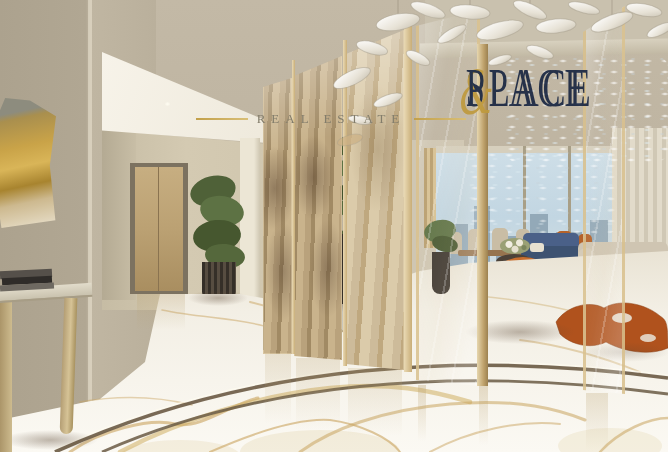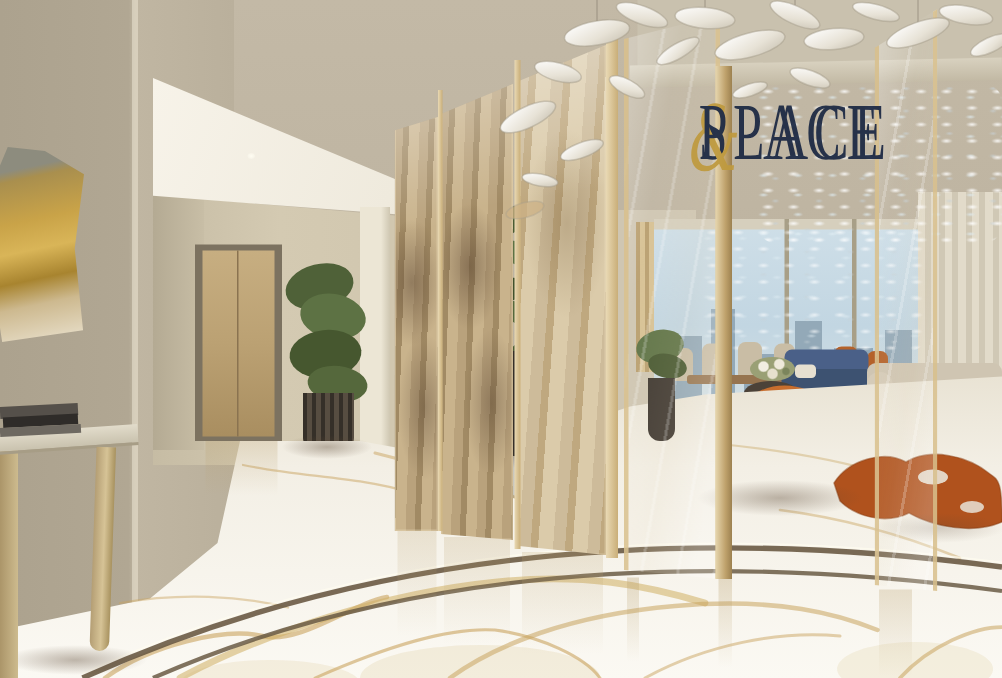--- a/index.html
+++ b/index.html
@@ -339,15 +339,20 @@
       <ellipse cx="20" cy="140" rx="13" ry="5" fill="#cdb286" opacity=".75" transform="rotate(-15 20 140)"></ellipse>
     </g>
   </svg>
 
   <div class="wm">
     <div class="wm-line1">
         <span>SPACE</span>
         <span class="wm-amp">&amp;</span>
         <span>PLACE</span>
       </div>
+    <div class="wm-line2">
+      <span class="wm-rule"></span>
+      <span class="wm-sub">REAL ESTATE</span>
+      <span class="wm-rule"></span>
+    </div>
   </div>
 
 </div>
 
 </body></html>

